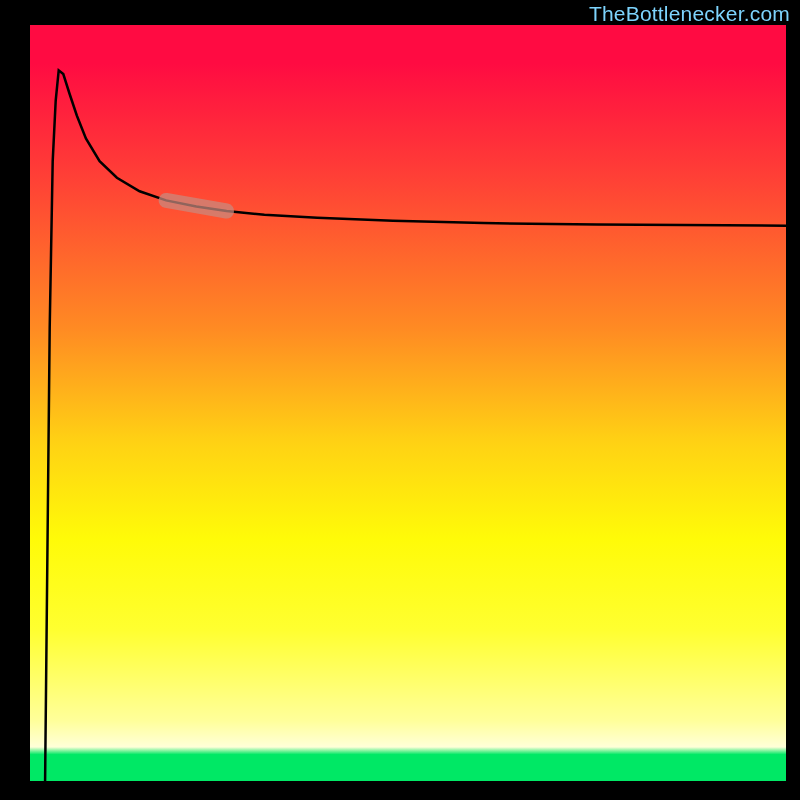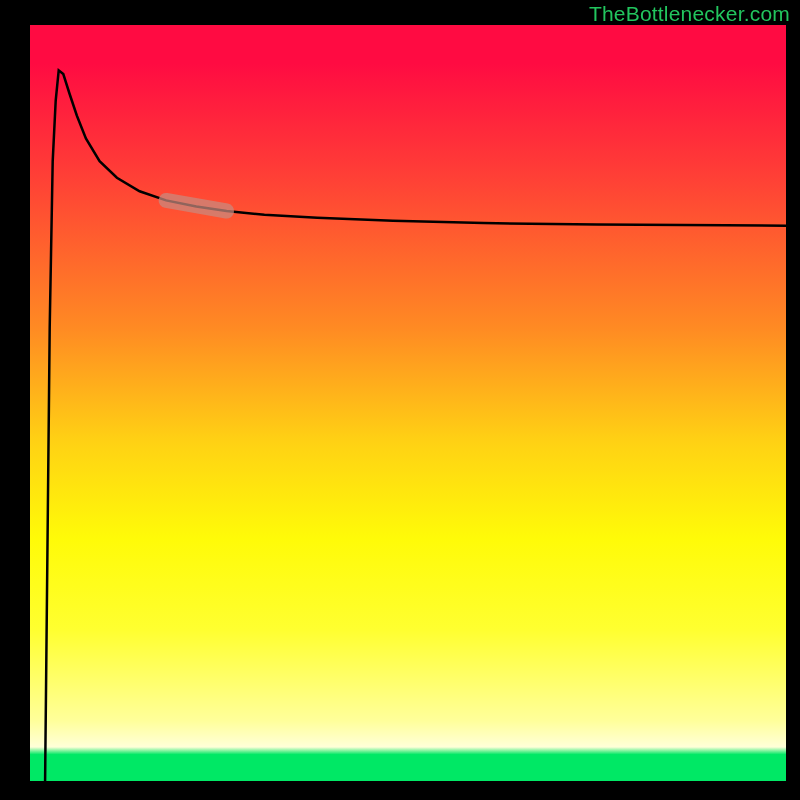--- a/index.html
+++ b/index.html
@@ -40,21 +40,21 @@
     position: absolute;
     left: 0;
     top: 0;
     width: 756px;
     height: 756px;
   }
   .watermark {
     position: absolute;
     top: 2px;
     right: 10px;
-    color: #22c55e;
+    color: #7dd3fc;
     font-size: 21px;
     letter-spacing: 0.2px;
   }
 </style>
 </head>
 <body>
 
 <div class="container">
 
   <div class="plot-area">

